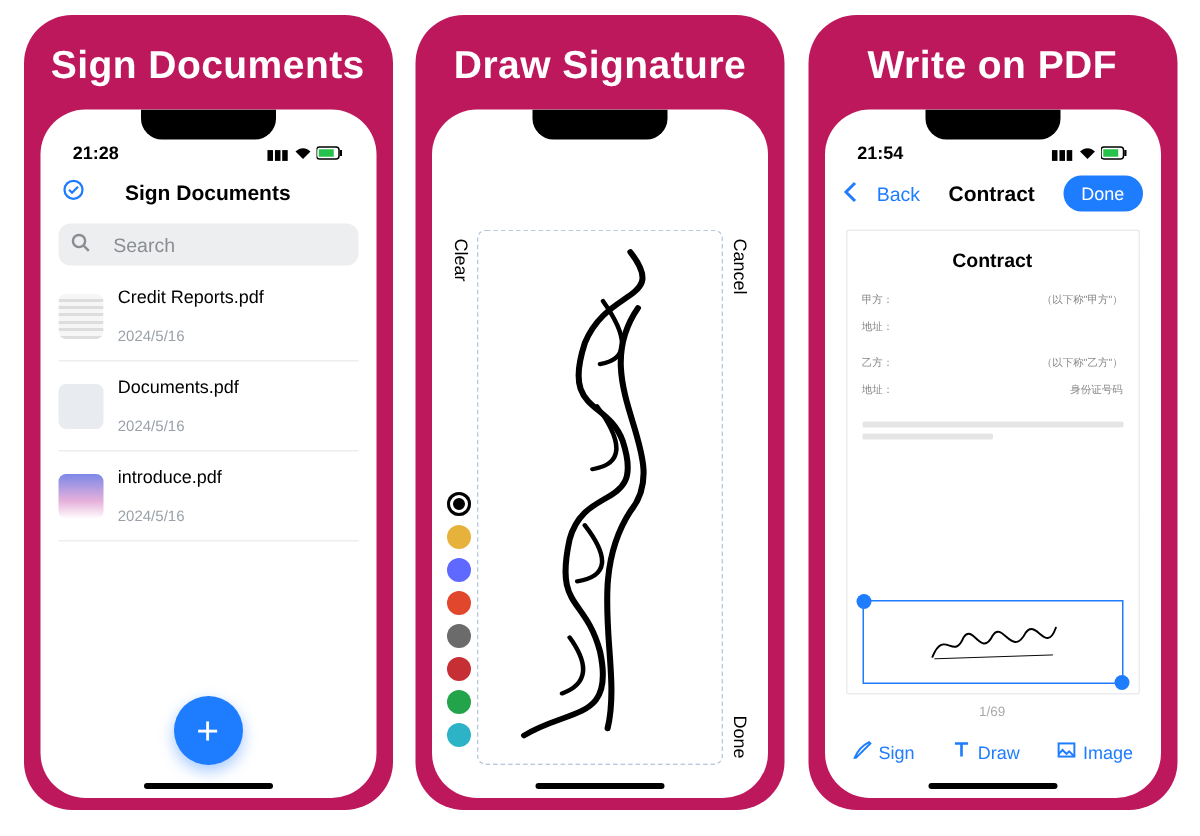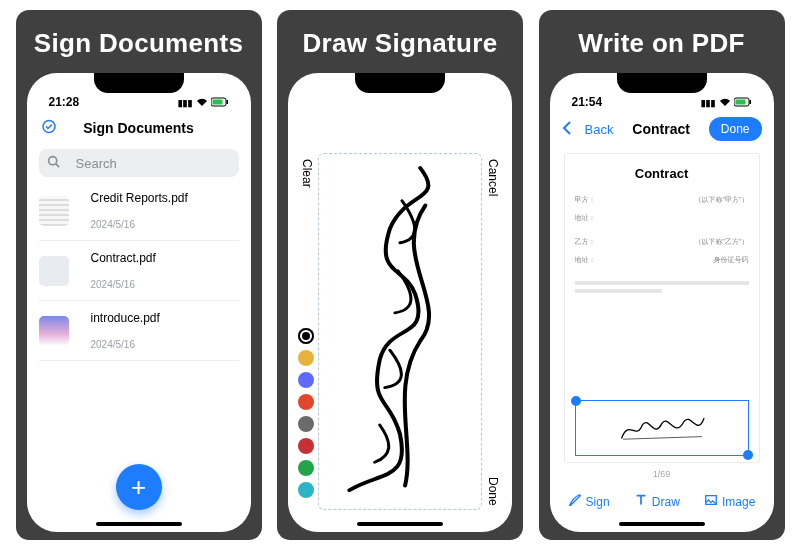--- a/index.html
+++ b/index.html
@@ -10,22 +10,22 @@
     font-family: -apple-system, BlinkMacSystemFont, "Segoe UI", Arial, sans-serif;
     display: flex;
     justify-content: space-evenly;
     align-items: flex-start;
     padding: 10px 0;
     overflow: hidden;
   }
   .panel {
     width: 246px;
     height: 530px;
-    background: #404040;
-    border-radius: 13px;
+    background: #be185d;
+    border-radius: 32px;
     display: flex;
     flex-direction: column;
     align-items: center;
     padding: 12px 8px 8px;
     color: #fff;
   }
   .panel-title {
     font-size: 26px;
     font-weight: 700;
     margin: 6px 0 14px;
@@ -89,21 +89,21 @@
     display: flex;
     align-items: center;
     gap: 16px;
     padding: 0 8px;
     color: #8a8d91;
     font-size: 13px;
   }
   .doclist { flex: 1; padding: 0 12px; }
   .docitem {
     display: flex;
-    gap: 22px;
+    gap: 10px;
     padding: 10px 0;
     border-bottom: 1px solid #eee;
     align-items: center;
   }
   .thumb {
     width: 30px; height: 30px; border-radius: 5px;
     background: #e8ebef; flex-shrink: 0;
   }
   .thumb.image { background: linear-gradient(180deg,#7c88e8,#e6b0da 60%,#fff); }
   .thumb.lines {
@@ -251,21 +251,21 @@
       <div class="docitem">
         <div class="thumb lines"></div>
         <div class="doctext">
           <span>Credit Reports.pdf</span>
           <span class="date">2024/5/16</span>
         </div>
       </div>
       <div class="docitem">
         <div class="thumb"></div>
         <div class="doctext">
-          <span>Contract.pdf</span>
+          <span>Documents.pdf</span>
           <span class="date">2024/5/16</span>
         </div>
       </div>
       <div class="docitem">
         <div class="thumb image"></div>
         <div class="doctext">
           <span>introduce.pdf</span>
           <span class="date">2024/5/16</span>
         </div>
       </div>

